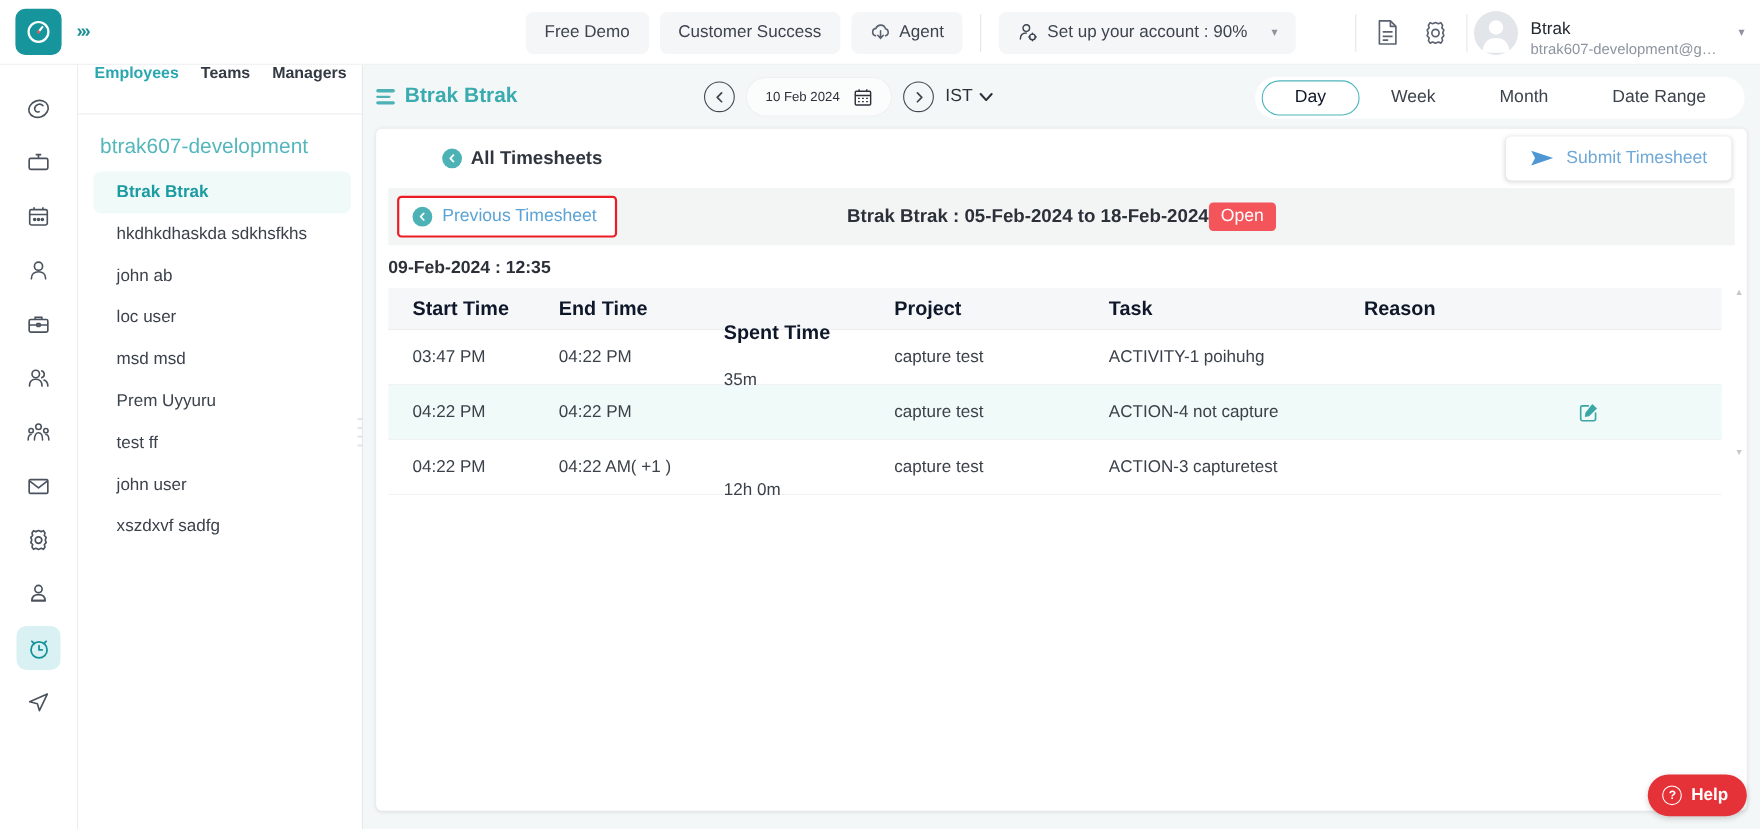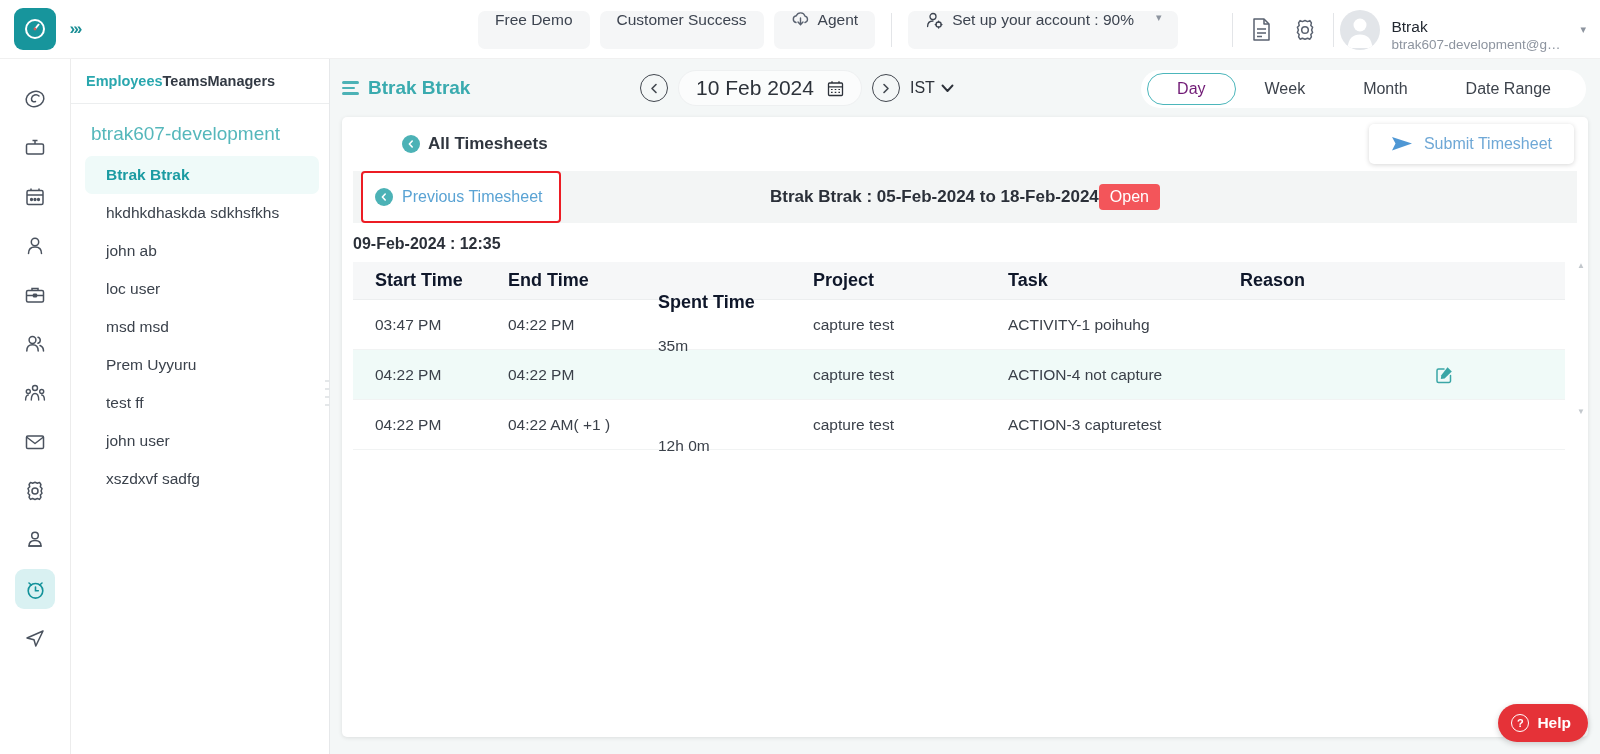--- a/index.html
+++ b/index.html
@@ -27,21 +27,21 @@
     color: #1c8f96; font-size: 17px; letter-spacing: -2px; font-weight: 700;
     background: #fff; border-radius: 0 6px 6px 0;
     flex: none;
   }
   .topbar-center {
     position: absolute; left: 478px; top: 0; height: 59px;
     display: flex; align-items: center; gap: 10px;
   }
   .pill-btn {
     height: 38px; padding: 0 17px; border-radius: 7px; background: #f5f6f7;
-    display: flex; gap: 8px;
+    display: flex; align-items: center; gap: 8px;
     font-size: 15.5px; color: #3d4450; white-space: nowrap;
   }
   .topbar-divider { width: 1px; height: 34px; background: #e3e5e8; margin: 0 6px; }
   .topbar-right {
     position: absolute; right: 0; top: 0; height: 59px;
     display: flex; align-items: center; padding-right: 14px;
   }
   .icon-btn {
     width: 44px; height: 44px; display: flex; align-items: center; justify-content: center;
     color: #5a6270;
@@ -68,21 +68,21 @@
     display: flex; align-items: center; justify-content: center; color: #4a525e;
   }
   .rail-item.active { background: #d9f1f2; color: #13929a; }
 
   
   .leftpanel {
     position: absolute; top: 59px; left: 71px; width: 259px; height: 695px;
     background: #ffffff; border-right: 1px solid #e6e8ea;
   }
   .lp-tabs {
-    display: flex; align-items: center; height: 45px; 
+    display: flex; align-items: flex-start; height: 45px; gap: 20px;
     padding: 0 18px 0 15px; border-bottom: 1px solid #eceeef;
   }
   .lp-tab { font-size: 14.5px; font-weight: 700; color: #333a44; }
   .lp-tab.active { color: #2aa7ae; }
   .lp-org {
     font-size: 19px; color: #55b7bb; padding: 19px 0 11px 20px; font-weight: 400;
   }
   .lp-list { padding: 0 10px 0 14px; }
   .lp-item {
     height: 38px; display: flex; align-items: center; padding-left: 21px;
@@ -116,35 +116,35 @@
     display: flex; align-items: center; gap: 10px;
   }
   .circ-btn {
     width: 28px; height: 28px; border-radius: 50%; border: 1.6px solid #42474f;
     display: flex; align-items: center; justify-content: center; color: #42474f;
     font-size: 13px;
   }
   .datebox {
     height: 36px; border-radius: 20px; background: #fbfcfc; border: 1px solid #eef0f1;
     display: flex; align-items: center; gap: 13px; padding: 0 17px;
-    font-size: 21px; color: #2d323a;
+    font-size: 12px; color: #2d323a;
   }
   .tz { font-size: 16px; color: #2d323a; display: flex; align-items: center; gap: 6px; }
 
   .viewtabs {
     position: absolute; right: 14px; top: 11px; height: 38px;
     background: #ffffff; border-radius: 20px; display: flex; align-items: center;
     padding: 0 6px;
   }
   .vt {
     height: 32px; padding: 0 29px; border-radius: 17px;
     display: flex; align-items: center; justify-content: center;
     font-size: 16px; color: #3d434c;
   }
-  .vt.active { border: 1.5px solid #4cb6bb; color: #701a75; }
+  .vt.active { border: 1.5px solid #4cb6bb; color: #0f172a; }
 
   .card {
     position: absolute; left: 12px; top: 58px; width: 1246px; height: 620px;
     background: #ffffff; border-radius: 5px; box-shadow: 0 1px 4px rgba(0,0,0,.10);
   }
   .card-top {
     height: 54px; display: flex; align-items: center; padding: 0 14px 0 16px;
     position: relative;
   }
   .backlink { display: flex; align-items: center; gap: 8px; font-size: 17px;
@@ -159,21 +159,21 @@
     display: flex; align-items: center; gap: 11px; padding: 0 22px;
     font-size: 16px; color: #6fa8d6;
   }
 
   .ts-bar {
     position: absolute; left: 11px; top: 54px; width: 1224px; height: 52px;
     background: #f3f5f5; display: flex; align-items: center;
   }
   .prev-wrap {
     margin-left: 8px; border: 2.5px solid #ec1c24; border-radius: 4px;
-    background: #ffffff; height: 52px; display: flex; align-items: center;
+    background: #ffffff; height: 38px; display: flex; align-items: center;
     padding: 0 16px 0 12px; gap: 9px; justify-content: center;
   }
   .prev-txt { font-size: 16px; color: #5aa3d4; }
   .ts-title {
     position: absolute; left: 0; right: 0; margin: auto; width: fit-content;
     display: flex; align-items: center; 
   }
   .ts-title-txt { font-size: 17px; font-weight: 700; color: #2b3039; white-space: nowrap; }
   .badge-open {
     background: #f3555a; color: #fff; font-size: 16px; border-radius: 4px;

